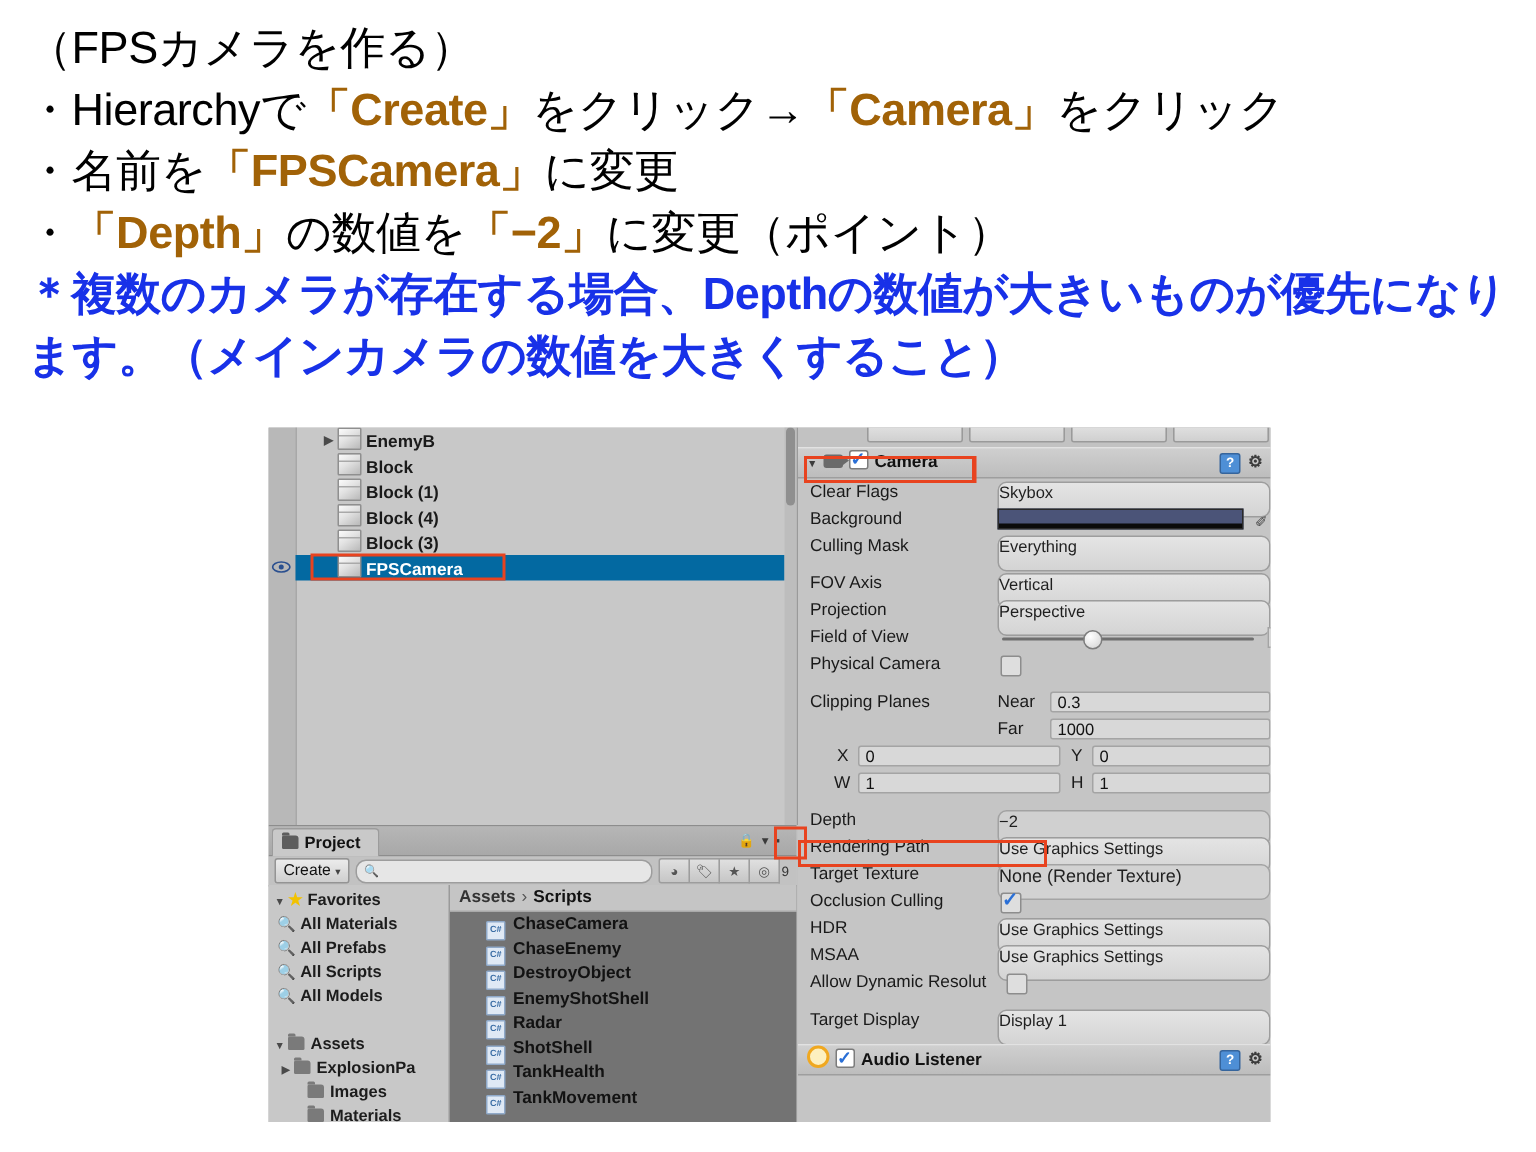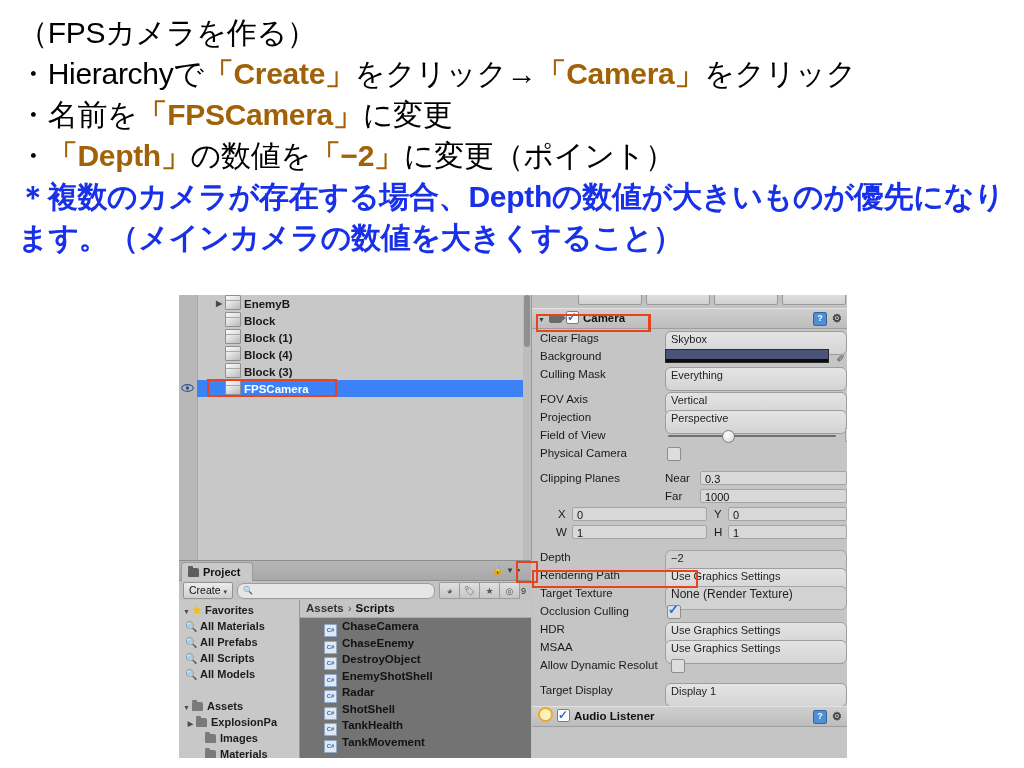--- a/index.html
+++ b/index.html
@@ -25,21 +25,21 @@
     font-weight: 500;
     letter-spacing: -0.3px;
   }
   .line .em-red { color: #a16207; font-weight: 700; }
   .line.blue { color: #1831e8; font-weight: 700; }
   .line.blue.wrap { white-space: normal; }
 
   
   #unity {
     position: absolute;
-    left: 179px; top: 295px;
+    left: 179px; top: 285px;
     width: 668px; height: 463px;
     background: #c2c2c2;
     overflow: hidden;
     font-size: 11px;
     color: #121212;
   }
 
   
   .hier {
     position: absolute; left: 0; top: 0; width: 352px; height: 265px;
@@ -220,21 +220,21 @@
     color:#fff;font-size:9px;line-height:11px;text-align:center;font-weight:bold;
   }
   .pref-ico { width:12px;height:12px; color:#3c3c3c; font-size:11px; line-height:11px; text-align:center;}
 
   .frow { position: relative; height: 18px; line-height: 18px; padding-left: 8px; font-size: 11.5px; }
   .frow .flabel { display:inline-block; width:118px; color:#1a1a1a; }
   .fval {
     position:absolute; left: 133px; right: 0; top: 2px; height: 24px; line-height:14px;
     background: linear-gradient(#e4e4e4,#d4d4d4);
     border: 1px solid #9d9d9d; border-radius: 6px;
-    padding-left: 5px; font-size: 11px; color:#1f1f1f;
+    font-size: 11px; color:#1f1f1f;
     box-sizing:border-box;
   }
   .fval.text-in {
     background:#d0d0d0; border:1px solid #a2a2a2;
   }
   .fval.objfield {
     background:#d2d2d2; border:1px solid #a4a4a4; font-size:12px;
   }
   .swatch {
     position:absolute; left:133px; top:2px; right: 18px; height:14px;
@@ -318,21 +318,21 @@
         </div>
         <div class="hrow" style="padding-left:28px;">
           <span class="cube"></span><span>Block (1)</span>
         </div>
         <div class="hrow" style="padding-left:28px;">
           <span class="cube"></span><span>Block (4)</span>
         </div>
         <div class="hrow" style="padding-left:28px;">
           <span class="cube"></span><span>Block (3)</span>
         </div>
-        <div class="hrow selected" style="padding-left: 28px; background: #3b82f6;">
+        <div class="hrow selected" style="padding-left: 28px; background: #0369a1;">
           <span class="cube"></span><span>FPSCamera</span>
         </div>
       </div>
       <div class="hier-scroll">
         <div class="thumb"></div>
       </div>
     </div>
 
     <div class="proj">
       <div class="proj-tabbar">

